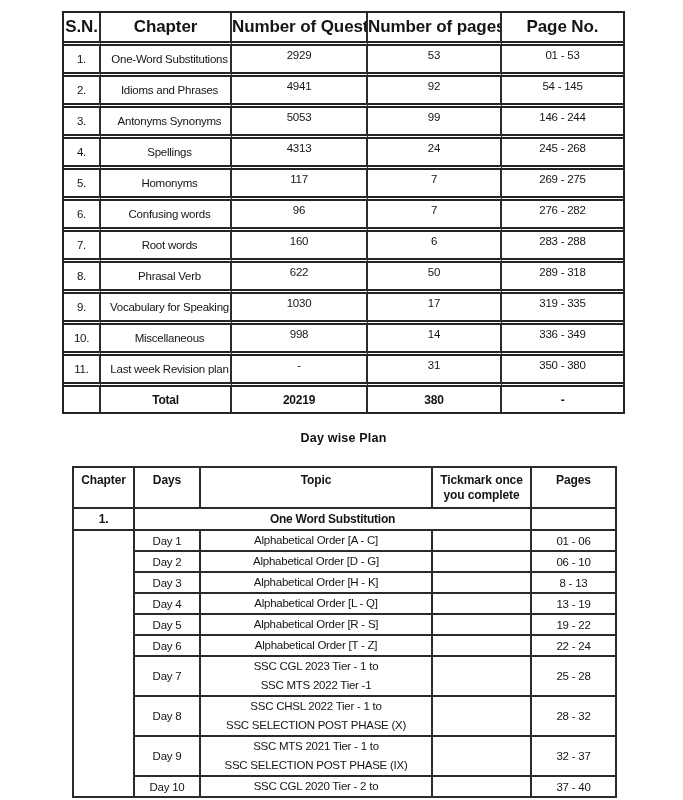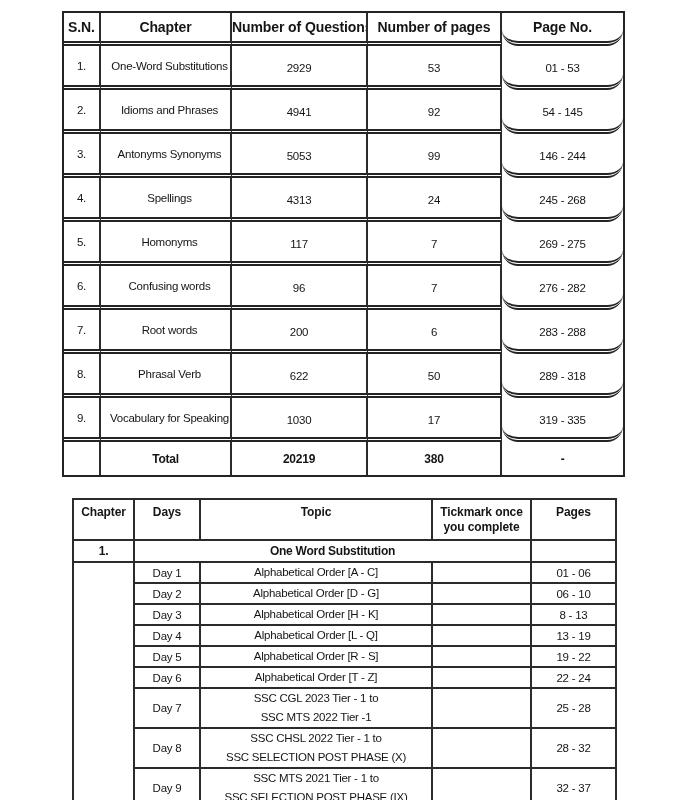--- a/index.html
+++ b/index.html
@@ -24,31 +24,31 @@
     border-collapse: separate; border-spacing: 0;
     table-layout: fixed; width: 559px;
     border: 2px solid #242424;
     font-size: 11.5px; letter-spacing: -0.25px;
   }
   table.index th, table.index td {
     border-right: 2px solid #2b2b2b;
     border-bottom: 5px double #242424;
     text-align: center; overflow: hidden; white-space: nowrap;
   }
-  table.index th:last-child, table.index td:last-child { border-right: none; border-radius: 16px; }
+  table.index th:last-child, table.index td:last-child { border-right: none; }
   table.index th {
     height: 28px; vertical-align: middle;
-    font-size: 14px; font-weight: bold; letter-spacing: -0.1px;
+    font-size: 17px; font-weight: bold; letter-spacing: -0.1px;
   }
   table.index td { height: 23px; }
   td.sn-col { vertical-align: middle; }
   td.chapter-col { text-align: left; padding-left: 8px; vertical-align: middle; }
-  td.num-col { vertical-align: top; padding-top: 16px; }
+  td.num-col { vertical-align: top; padding-top: 3px; }
   tr.total-row td {
-    border-bottom: none; height: 33px; vertical-align: middle;
+    border-bottom: none; height: 25px; vertical-align: middle;
     font-weight: bold; padding-top: 0; font-size: 12px;
   }
   tr.total-row td.chapter-col { text-align: center; padding-left: 0; }
 
   
   table.plan {
     margin-left: 72px; margin-top: 21px;
     border-collapse: collapse; table-layout: fixed; width: 543px;
     border: 2px solid #242424;
     font-size: 11.5px; letter-spacing: -0.25px;
@@ -129,48 +129,63 @@
     <tr>
       <td class="sn-col">6.</td>
       <td class="chapter-col">Confusing words</td>
       <td class="num-col">96</td>
       <td class="num-col">7</td>
       <td class="num-col">276 - 282</td>
     </tr>
     <tr>
       <td class="sn-col">7.</td>
       <td class="chapter-col">Root words</td>
-      <td class="num-col">200</td>
+      <td class="num-col">160</td>
       <td class="num-col">6</td>
       <td class="num-col">283 - 288</td>
     </tr>
     <tr>
       <td class="sn-col">8.</td>
       <td class="chapter-col">Phrasal Verb</td>
       <td class="num-col">622</td>
       <td class="num-col">50</td>
       <td class="num-col">289 - 318</td>
     </tr>
     <tr>
       <td class="sn-col">9.</td>
       <td class="chapter-col">Vocabulary for Speaking</td>
       <td class="num-col">1030</td>
       <td class="num-col">17</td>
       <td class="num-col">319 - 335</td>
+    </tr>
+    <tr>
+      <td class="sn-col">10.</td>
+      <td class="chapter-col">Miscellaneous</td>
+      <td class="num-col">998</td>
+      <td class="num-col">14</td>
+      <td class="num-col">336 - 349</td>
+    </tr>
+    <tr>
+      <td class="sn-col">11.</td>
+      <td class="chapter-col">Last week Revision plan</td>
+      <td class="num-col">-</td>
+      <td class="num-col">31</td>
+      <td class="num-col">350 - 380</td>
     </tr>
     <tr class="total-row">
       <td class="sn-col"></td>
       <td class="chapter-col">Total</td>
       <td class="num-col">20219</td>
       <td class="num-col">380</td>
       <td class="num-col">-</td>
     </tr>
   </tbody>
     </table>
 
+  <div class="section-title plan-title">Day wise Plan</div>
 
   <table class="plan">
     <colgroup>
       <col style="width:61px">
         <col style="width:66px">
         <col style="width:232px">
         <col style="width:99px">
         <col style="width:85px">
     </colgroup>
     <tbody>

